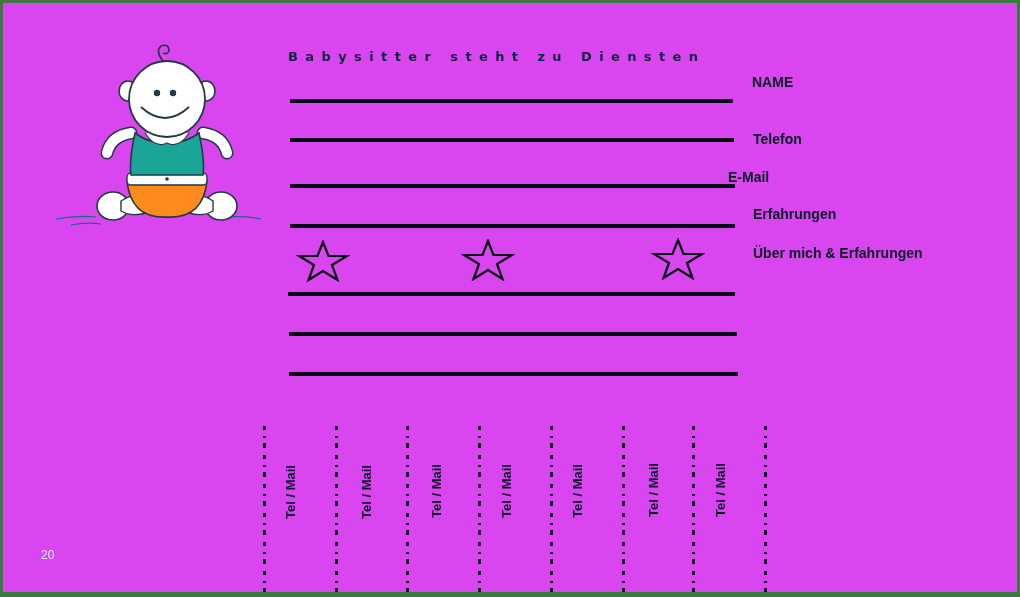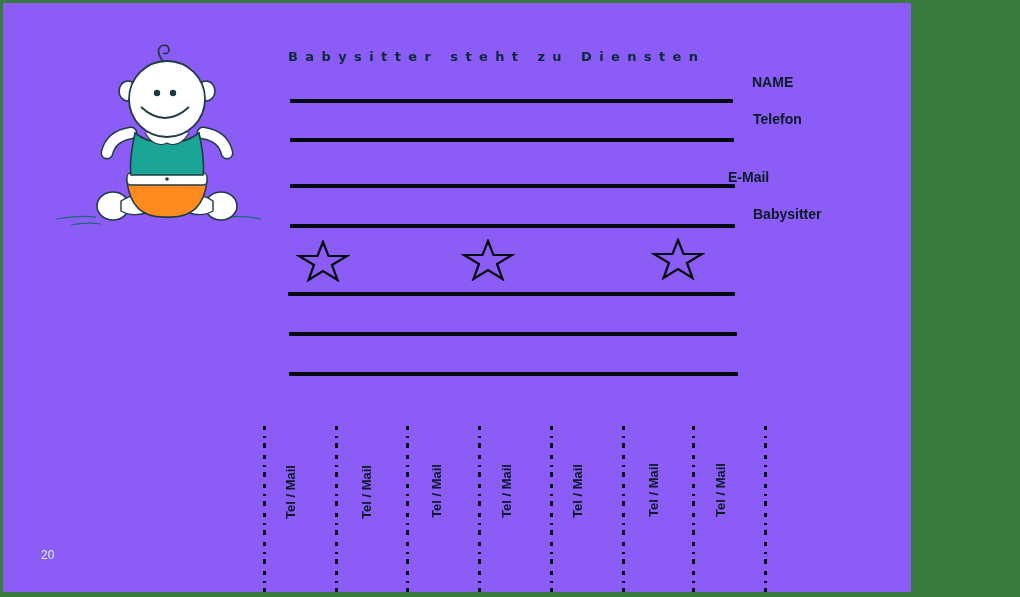--- a/index.html
+++ b/index.html
@@ -1,17 +1,17 @@
 <!DOCTYPE html>
 <html><head>
 <meta charset="utf-8">
 <style>
   html, body { margin: 0; padding: 0; }
   body { width: 1020px; height: 597px; position: relative; overflow: hidden; background: #3a7a3e; font-family: "Liberation Sans", sans-serif; }
-  .card { position: absolute; left: 3px; top: 3px; width: 908px; height: 589px; background: #8b5cf6; overflow: hidden; }
+  .card { position: absolute; left: 3px; top: 3px; width: 1014px; height: 589px; background: #d946ef; overflow: hidden; }
   .title { position: absolute; left: 285px; top: 46px; font-family: "DejaVu Sans", sans-serif; font-size: 13px; font-weight: bold; letter-spacing: 7.4px; color: #0b2a3a; white-space: nowrap; }
   .line { position: absolute; height: 4px; background: #050a10; border-radius: 1px; }
   .label { position: absolute; font-size: 14px; font-weight: bold; color: #0a1a26; white-space: nowrap; }
   .star { position: absolute; width: 54px; height: 42px; }
   .tear { position: absolute; top: 423px; width: 5px; height: 170px; }
   .tab-text { position: absolute; font-size: 13px; font-weight: bold; color: #0a1a26; transform-origin: left top; transform: rotate(-90deg); white-space: nowrap; }
   .pagenum { position: absolute; left: 38px; top: 545px; font-size: 12px; color: #d8f8ff; }
   .baby { position: absolute; left: 48px; top: 38px; width: 215px; height: 190px; }
 </style>
 </head>
@@ -53,23 +53,24 @@
 
   <div class="line" style="left:287px; top:96px; width:443px;"></div>
   <div class="line" style="left:287px; top:135px; width:444px;"></div>
   <div class="line" style="left:287px; top:181px; width:445px;"></div>
   <div class="line" style="left:287px; top:221px; width:445px;"></div>
   <div class="line" style="left:285px; top:289px; width:447px;"></div>
   <div class="line" style="left:286px; top:329px; width:448px;"></div>
   <div class="line" style="left:286px; top:369px; width:449px;"></div>
 
   <div class="label" style="left:749px; top:71px;">NAME</div>
-  <div class="label" style="left:750px; top:108px;">Telefon</div>
+  <div class="label" style="left:750px; top:128px;">Telefon</div>
   <div class="label" style="left:725px; top:166px;">E-Mail</div>
-  <div class="label" style="left:750px; top:203px;">Babysitter</div>
+  <div class="label" style="left:750px; top:203px;">Erfahrungen</div>
+  <div class="label" style="left:750px; top:242px;">Über mich &amp; Erfahrungen</div>
 
   <svg class="star" style="left:293px; top:237px;" viewBox="0 0 54 42">
     <polygon points="27,2 32.5,16 51,16 36,25 41.5,40 27,31 12.5,40 18,25 3,16 21.5,16" fill="none" stroke="#050a10" stroke-width="2.2" stroke-linejoin="miter"></polygon>
   </svg>
   <svg class="star" style="left:458px; top:236px;" viewBox="0 0 54 42">
     <polygon points="27,2 32.5,16 51,16 36,25 41.5,40 27,31 12.5,40 18,25 3,16 21.5,16" fill="none" stroke="#050a10" stroke-width="2.2" stroke-linejoin="miter"></polygon>
   </svg>
   <svg class="star" style="left:648px; top:235px;" viewBox="0 0 54 42">
     <polygon points="27,2 32.5,16 51,16 36,25 41.5,40 27,31 12.5,40 18,25 3,16 21.5,16" fill="none" stroke="#050a10" stroke-width="2.2" stroke-linejoin="miter"></polygon>
   </svg>

